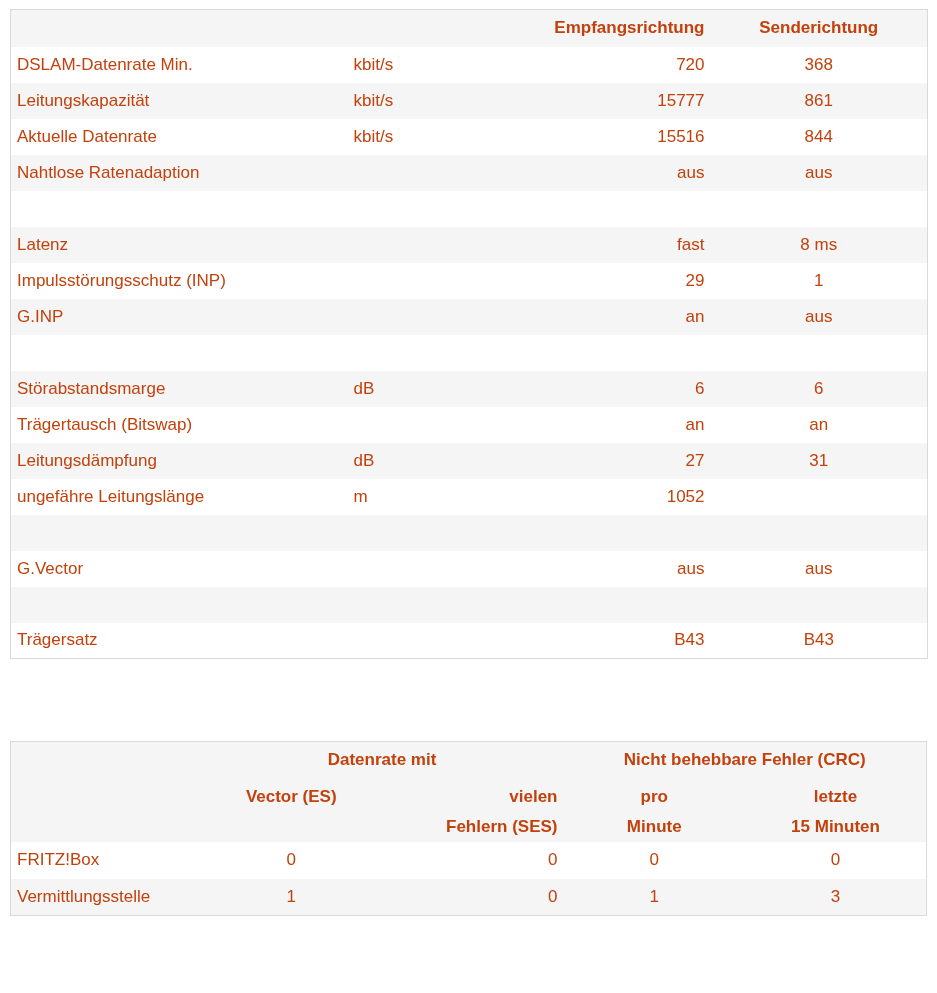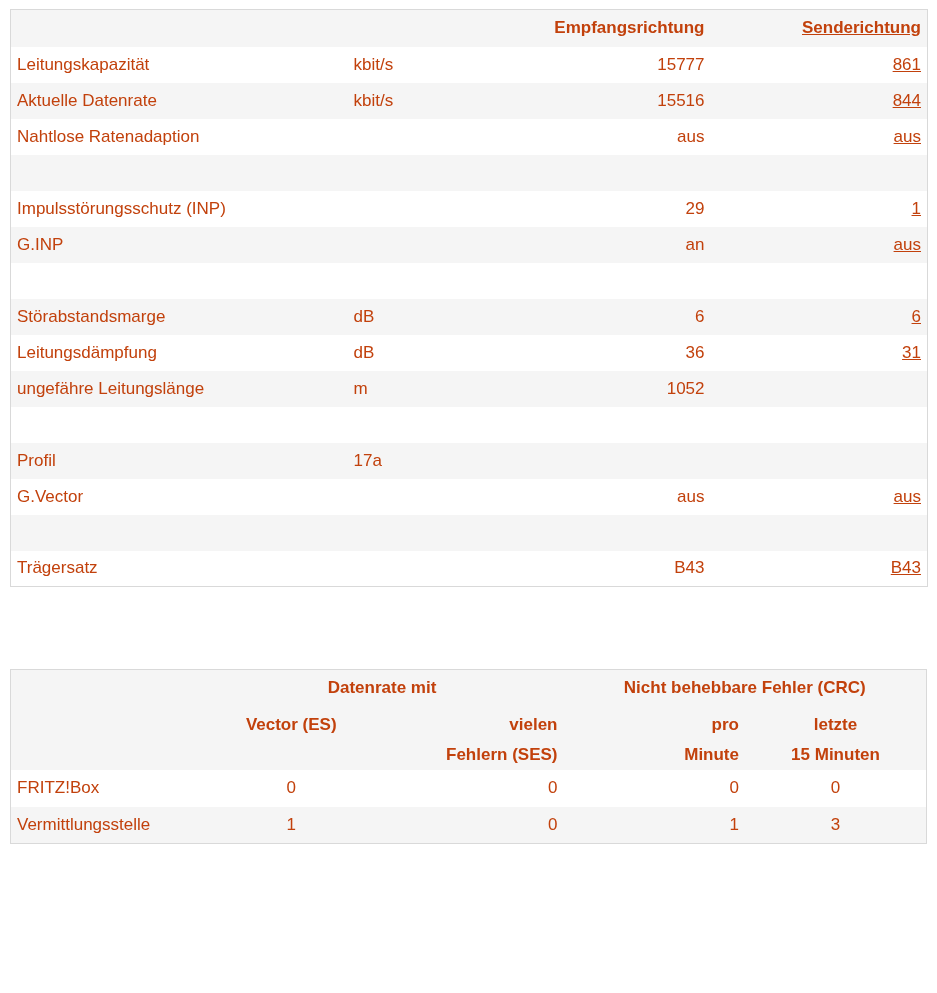--- a/index.html
+++ b/index.html
@@ -32,54 +32,60 @@
   }
   th { font-weight: bold; }
 
   
   .t1 thead tr { background: #f5f5f5; height: 37px; }
   .t1 tbody tr { height: 36px; }
   .t1 tbody tr:nth-child(even) { background: #f5f5f5; }
   .t1 .c0 { width: 337px; text-align: left; }
   .t1 .c1 { width: 110px; text-align: left; }
   .t1 .c2 { width: 253px; text-align: right; }
-  .t1 .c3 { width: 217px; text-align: right; text-decoration: underline; }
+  .t1 .c3 { width: 217px; text-align: center; }
 
   
   .t2 { margin-top: 82px; }
   .t2 thead tr { background: #f5f5f5; }
   .t2 thead tr.group-row { height: 36px; }
   .t2 thead tr.sub-row { height: 64px; }
   .t2 thead tr.sub-row th { vertical-align: top; padding-top: 4px; }
   .t2 .hline { display: block; line-height: 30px; }
   .t2 tbody tr { height: 37px; }
   .t2 tbody tr:nth-child(even) { background: #f5f5f5; }
   .t2 .e0 { width: 190px; text-align: left; }
   .t2 .e1 { width: 208px; text-align: center; }
   .t2 .e2 { width: 198px; text-align: right; }
-  .t2 .e3 { width: 134px; text-align: right; }
+  .t2 .e3 { width: 134px; text-align: center; }
   .t2 .e4 { width: 187px; text-align: center; }
   .t2 .egroup { text-align: center; }
 </style>
 </head>
 <body>
 
 <div class="wrap">
 
   <table class="t1">
     <thead>
       <tr>
         <th class="c0"></th>
         <th class="c1"></th>
         <th class="c2">Empfangsrichtung</th>
         <th class="c3">Senderichtung</th>
       </tr>
     </thead>
     <tbody>
       <tr>
+        <td class="c0">DSLAM-Datenrate Min.</td>
+        <td class="c1">kbit/s</td>
+        <td class="c2">720</td>
+        <td class="c3">368</td>
+      </tr>
+      <tr>
         <td class="c0">Leitungskapazität</td>
         <td class="c1">kbit/s</td>
         <td class="c2">15777</td>
         <td class="c3">861</td>
       </tr>
       <tr>
         <td class="c0">Aktuelle Datenrate</td>
         <td class="c1">kbit/s</td>
         <td class="c2">15516</td>
         <td class="c3">844</td>
@@ -90,20 +96,26 @@
         <td class="c2">aus</td>
         <td class="c3">aus</td>
       </tr>
       <tr>
         <td class="c0"></td>
         <td class="c1"></td>
         <td class="c2"></td>
         <td class="c3"></td>
       </tr>
       <tr>
+        <td class="c0">Latenz</td>
+        <td class="c1"></td>
+        <td class="c2">fast</td>
+        <td class="c3">8 ms</td>
+      </tr>
+      <tr>
         <td class="c0">Impulsstörungsschutz (INP)</td>
         <td class="c1"></td>
         <td class="c2">29</td>
         <td class="c3">1</td>
       </tr>
       <tr>
         <td class="c0">G.INP</td>
         <td class="c1"></td>
         <td class="c2">an</td>
         <td class="c3">aus</td>
@@ -114,40 +126,40 @@
         <td class="c2"></td>
         <td class="c3"></td>
       </tr>
       <tr>
         <td class="c0">Störabstandsmarge</td>
         <td class="c1">dB</td>
         <td class="c2">6</td>
         <td class="c3">6</td>
       </tr>
       <tr>
+        <td class="c0">Trägertausch (Bitswap)</td>
+        <td class="c1"></td>
+        <td class="c2">an</td>
+        <td class="c3">an</td>
+      </tr>
+      <tr>
         <td class="c0">Leitungsdämpfung</td>
         <td class="c1">dB</td>
-        <td class="c2">36</td>
+        <td class="c2">27</td>
         <td class="c3">31</td>
       </tr>
       <tr>
         <td class="c0">ungefähre Leitungslänge</td>
         <td class="c1">m</td>
         <td class="c2">1052</td>
         <td class="c3"></td>
       </tr>
       <tr>
         <td class="c0"></td>
         <td class="c1"></td>
-        <td class="c2"></td>
-        <td class="c3"></td>
-      </tr>
-      <tr>
-        <td class="c0">Profil</td>
-        <td class="c1">17a</td>
         <td class="c2"></td>
         <td class="c3"></td>
       </tr>
       <tr>
         <td class="c0">G.Vector</td>
         <td class="c1"></td>
         <td class="c2">aus</td>
         <td class="c3">aus</td>
       </tr>
       <tr>

